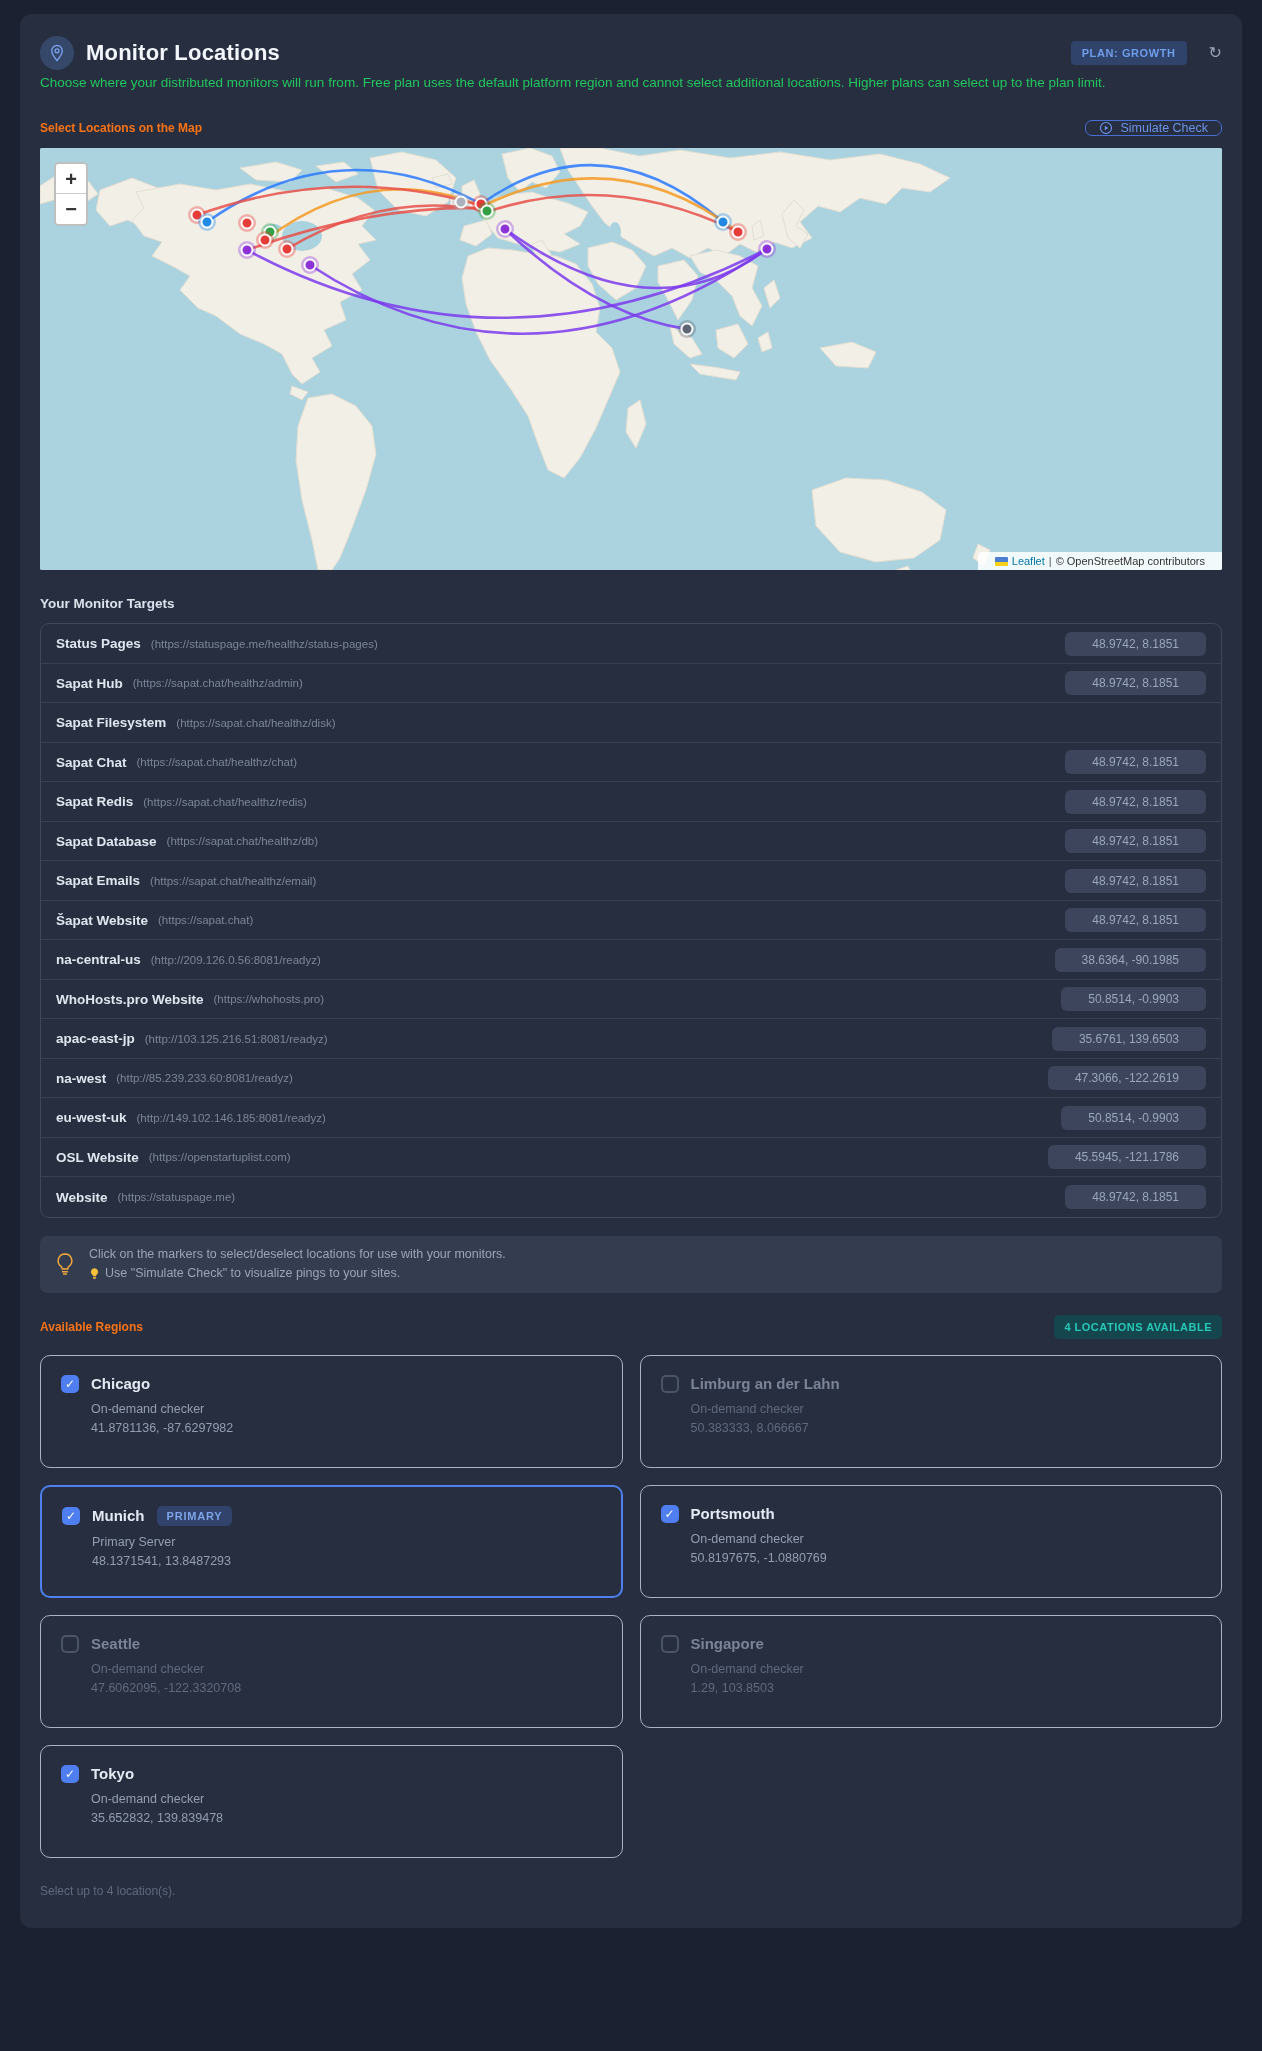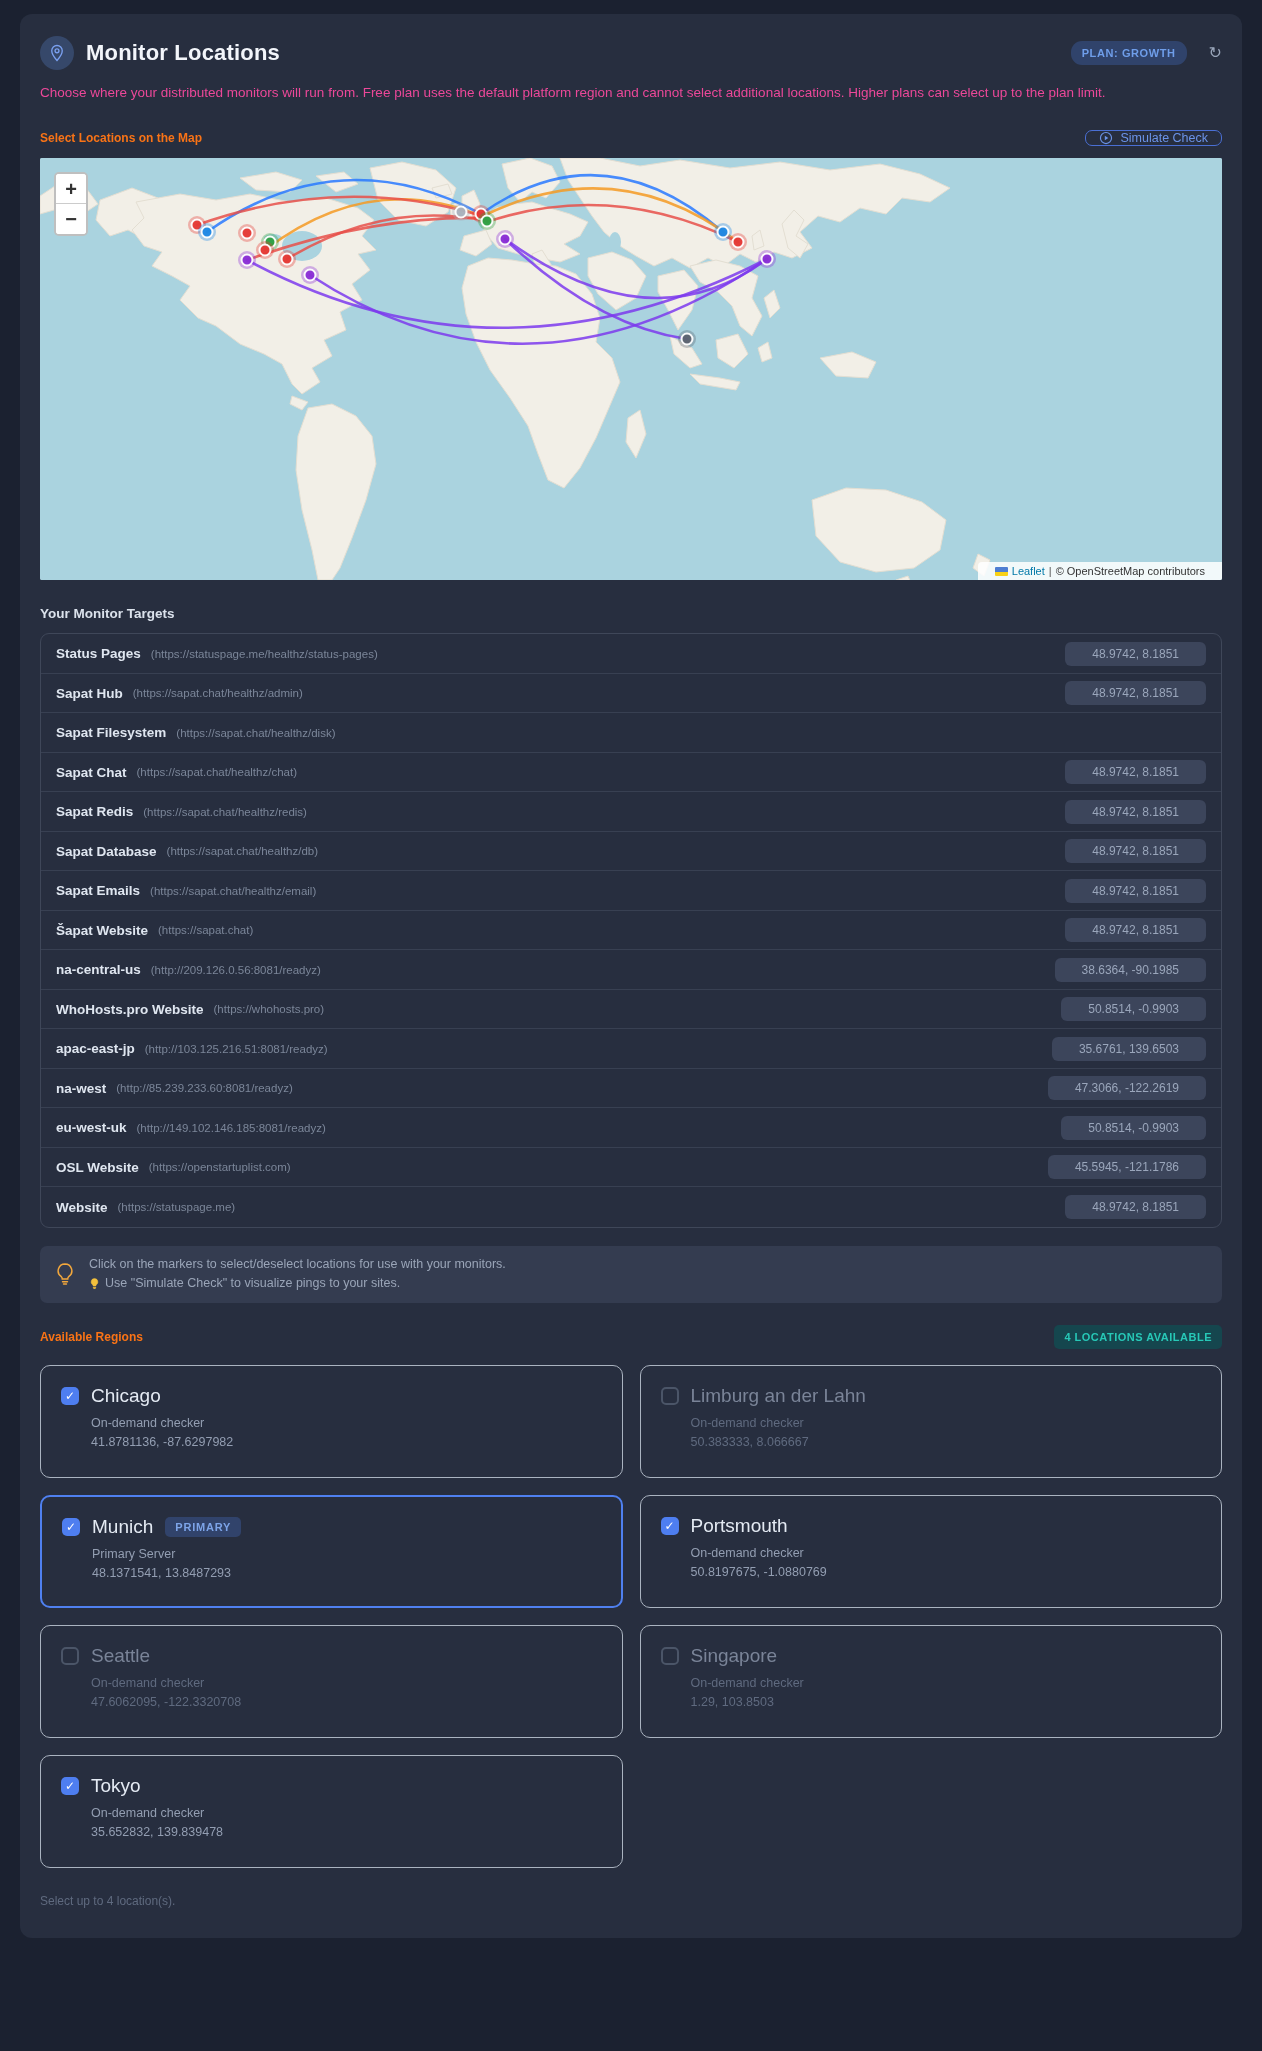--- a/index.html
+++ b/index.html
@@ -19,28 +19,28 @@
   .hdr-row { display: flex; align-items: center; gap: 12px; }
   .hdr-icon-chip {
     width: 34px; height: 34px; border-radius: 50%;
     background: #36486a; display: flex; align-items: center; justify-content: center;
     flex: none;
   }
   .page-title { font-size: 22px; font-weight: bold; color: #f2f5fa; letter-spacing: .2px; }
   .hdr-spacer { flex: 1; }
   .plan-badge {
     background: #30436b; color: #6f9eea; font-size: 11px; font-weight: bold;
-    letter-spacing: .6px; padding: 6px 11px; border-radius: 11px;
+    letter-spacing: .6px; padding: 6px 11px; border-radius: 4px;
   }
   .refresh-btn {
     background: none; border: none; color: #9aa6ba; font-size: 16px;
     margin-left: 10px; cursor: pointer; line-height: 1;
   }
   .page-desc {
-    margin-top: 12px; font-size: 13.5px; line-height: 1.65; color: #ec4899;
+    margin-top: 2px; font-size: 13.5px; line-height: 1.65; color: #22c55e;
     max-width: 1180px;
   }
   
   .section-row { margin-top: 26px; display: flex; align-items: center; justify-content: space-between; }
   .section-title { font-size: 12px; font-weight: 600; color: #f97316; }
   .simulate-btn {
     display: flex; align-items: center; gap: 7px;
     background: transparent; border: 1px solid #4a6fd4; color: #6b93e8;
     font-size: 12.5px; font-family: Liberation Sans, sans-serif; padding: 0 13px; border-radius: 7px; cursor: pointer;
   }
@@ -104,21 +104,21 @@
   .region-card {
     border: 1px solid #aab3c0; border-radius: 10px; padding: 19px 20px 21px 20px;
     min-height: 113px; cursor: pointer; background: transparent;
   }
   .region-card.primary { border: 2px solid #4f80f0; }
   .card-top { display: flex; align-items: center; gap: 12px; }
   .cb { width: 18px; height: 18px; border-radius: 5px; flex: none; }
   .cb.on { background: #4e7ef0; display: flex; align-items: center; justify-content: center; }
   .cb.on::after { content: "✓"; color: #fff; font-size: 12px; font-weight: bold; }
   .cb.off { border: 2px solid #4b5568; background: transparent; }
-  .region-name { font-size: 19px; font-weight: 400; color: #e4eaf3; }
+  .region-name { font-size: 15px; font-weight: 700; color: #e4eaf3; }
   .primary-badge {
     background: #31436b; color: #7da4e8; font-size: 11px; font-weight: bold;
     letter-spacing: .8px; padding: 4px 10px; border-radius: 5px;
   }
   .card-sub { margin: 9px 0 0 30px; font-size: 12.5px; color: #939eb2; }
   .card-coords { margin: 5px 0 0 30px; font-size: 12.5px; color: #939eb2; }
   .region-card.dimmed .region-name { color: #7a8498; }
   .region-card.dimmed .card-sub, .region-card.dimmed .card-coords { color: #5f6a7f; }
   .limit-note { margin-top: 26px; font-size: 12px; color: #5f6a7f; }
   

